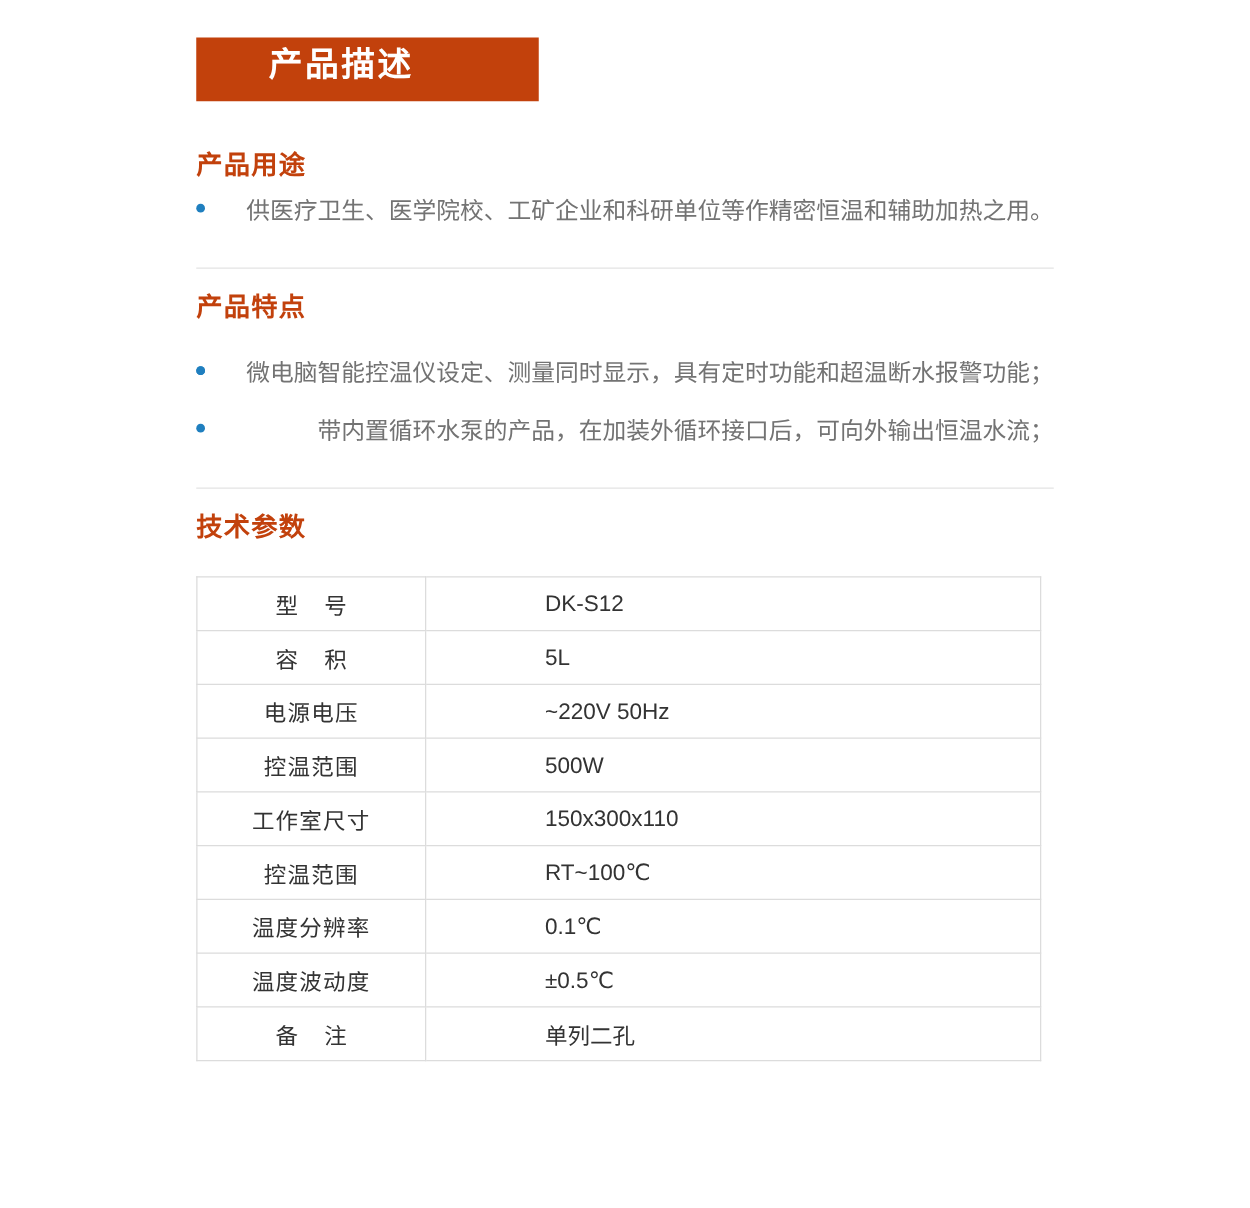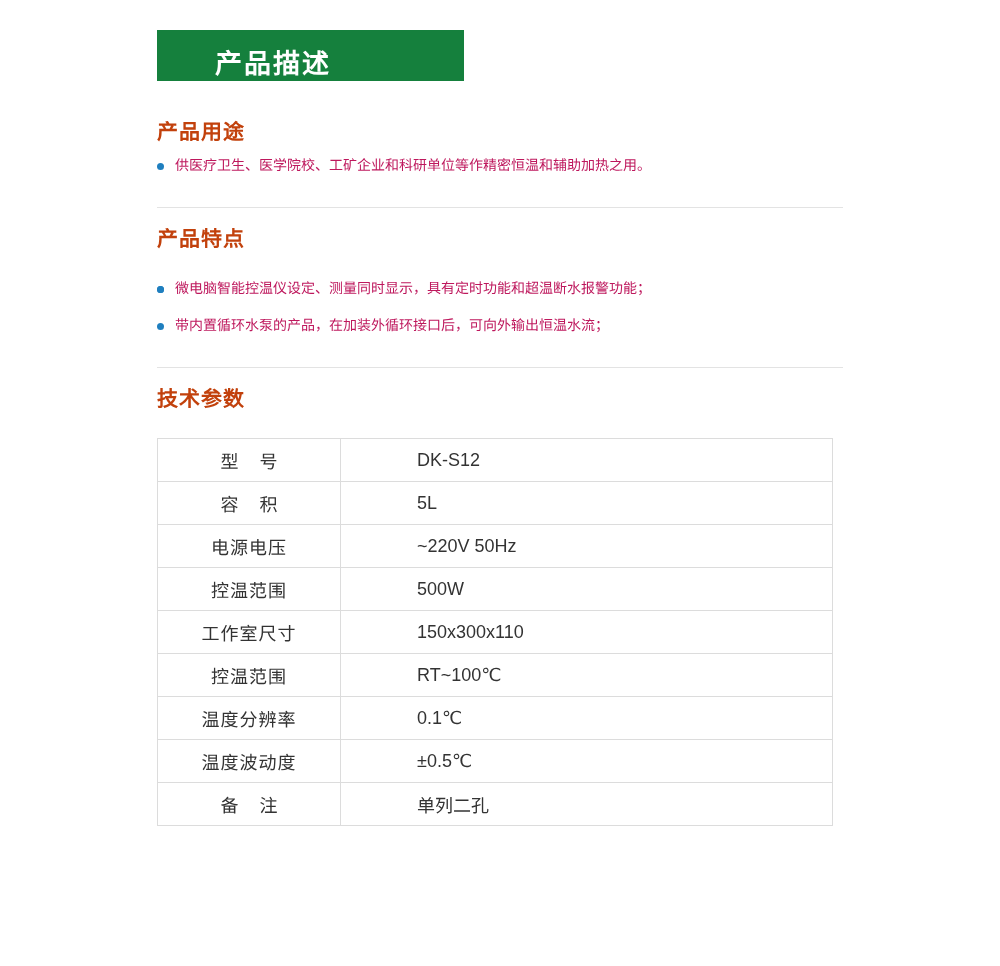--- a/index.html
+++ b/index.html
@@ -20,25 +20,25 @@
     width: 1000px;
     height: 966px;
     box-sizing: border-box;
   }
 
   
   .banner {
     position: absolute;
     left: 157px;
     top: 30px;
-    width: 307px;
+    width: 274px;
     height: 51px;
-    background: #15803d;
+    background: #c2410c;
     display: flex;
-    align-items: flex-end;
+    align-items: flex-start;
   }
   .banner-title {
     color: #ffffff;
     font-size: 27px;
     font-weight: bold;
     letter-spacing: 2px;
     margin-left: 58px;
   }
 
   
@@ -65,24 +65,25 @@
   }
 
   .bullet-list {
     list-style: none;
     margin: 0;
     padding: 0 0 14px 0;
   }
   .bullet-item {
     position: relative;
     padding-left: 18px;
-    font-size: 14px;
+    font-size: 19px;
     line-height: 1.55;
-    color: #be185d;
+    color: #737373;
     margin-bottom: 16px;
+    text-align: right;
   }
   .bullet-item:last-child {
     margin-bottom: 0;
   }
   .bullet-dot {
     position: absolute;
     left: 0;
     top: 8px;
     width: 7px;
     height: 7px;
@@ -112,21 +113,21 @@
     height: 40px;
     font-size: 18px;
     color: #333333;
   }
   td.label {
     width: 180px;
     text-align: center;
     letter-spacing: 1px;
   }
   td.value {
-    padding-left: 76px;
+    padding-left: 95px;
   }
   .pad-label {
     letter-spacing: 8px;
     padding-left: 8px;
   }
 </style>
 </head>
 <body>
 
 <div class="page">

